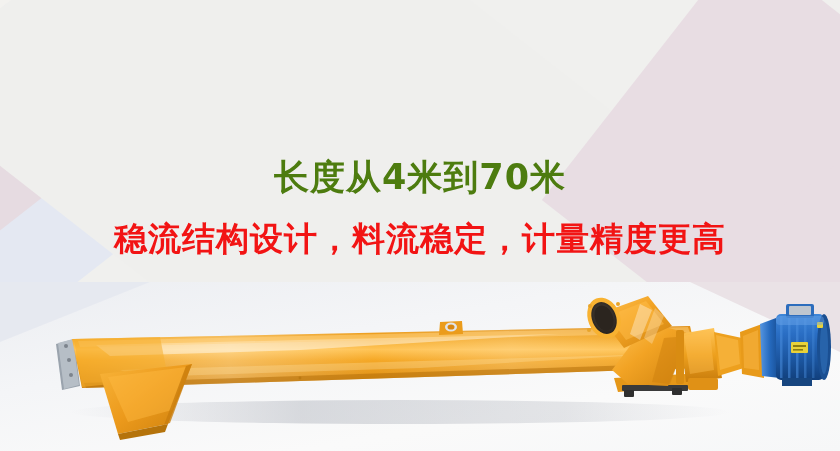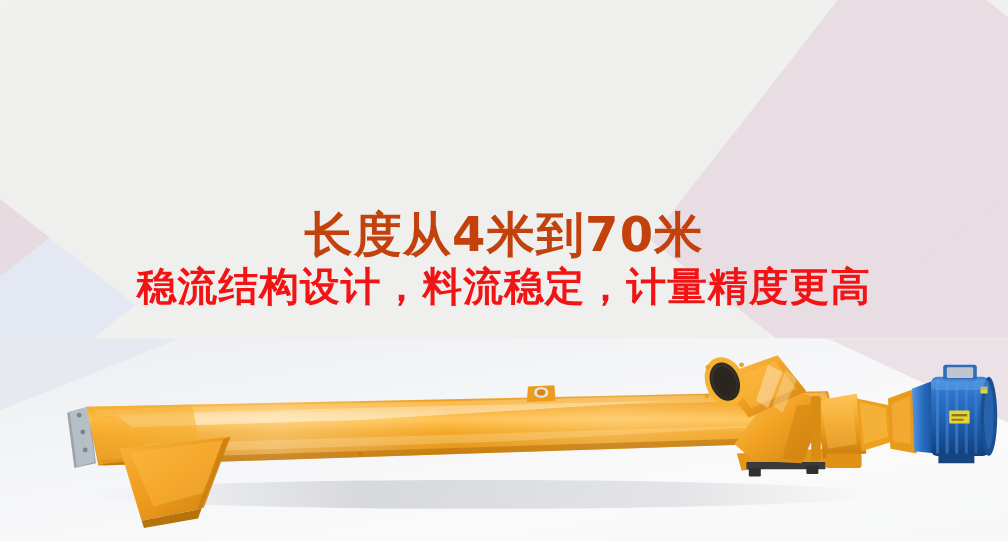--- a/index.html
+++ b/index.html
@@ -75,21 +75,21 @@
     font-family:"DejaVu Sans","Liberation Sans",sans-serif;
     line-height:1;
   }
 
   
   .tagline{
     position:absolute;width:840px;text-align:center;
     font-family:"DejaVu Sans","Liberation Sans",sans-serif;
     font-weight:700;line-height:1;white-space:nowrap;
   }
-  #tagline-1{top:176px;font-size:40px;color:#c2410c;letter-spacing:1px;}
+  #tagline-1{top:160px;font-size:35px;color:#4d7c0f;letter-spacing:1px;}
   #tagline-2{top:222px;font-size:33px;color:#f21414;letter-spacing:1px;}
 
   
   #product-photo{position:absolute;left:0;top:282px;width:840px;height:169px;}
   #product-photo svg{display:block;width:840px;height:169px;}
 </style>
 </head>
 <body>
 
 <div id="stage">

